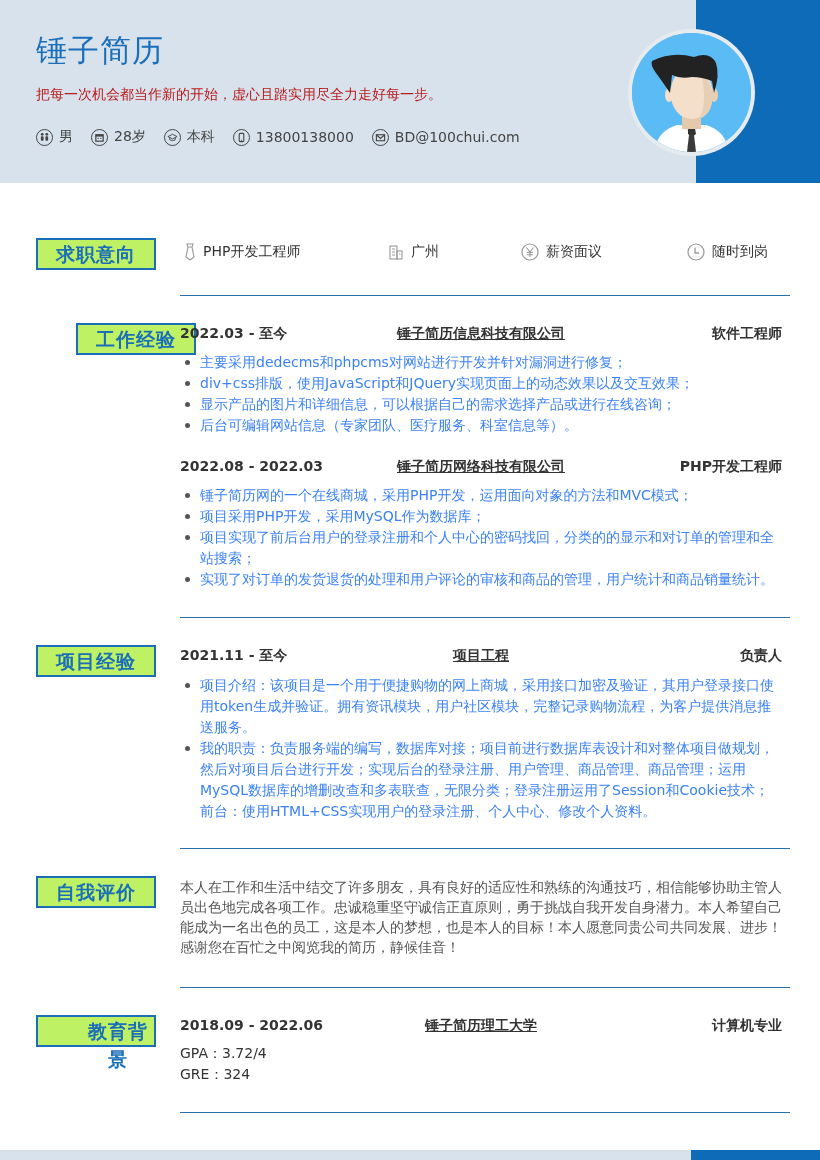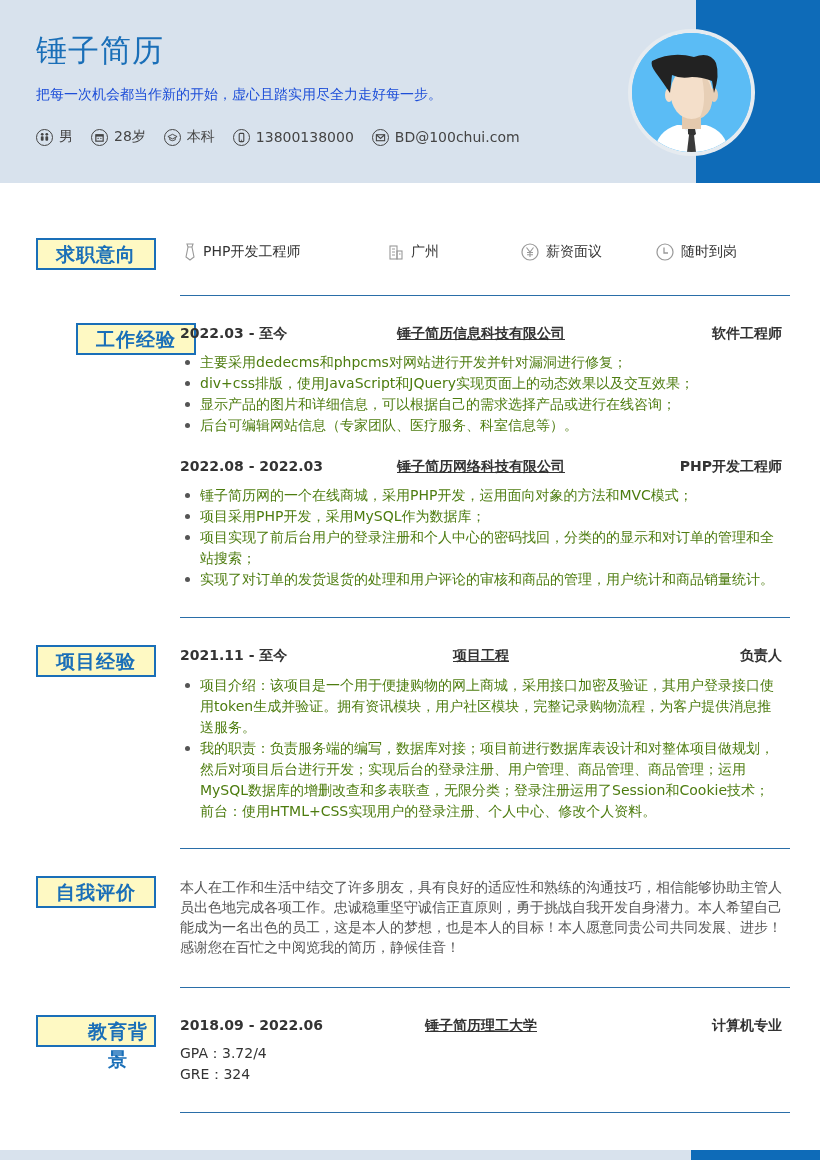--- a/index.html
+++ b/index.html
@@ -2,42 +2,42 @@
 <html><head>
 <meta charset="utf-8">
 <style>
   * { box-sizing: border-box; margin: 0; padding: 0; }
   html, body { width: 820px; height: 1160px; background: #ffffff; overflow: hidden; }
   body { position: relative; font-family: "DejaVu Sans", "Liberation Sans", sans-serif; color: #555; }
 
   .header { position: absolute; left: 0; top: 0; width: 820px; height: 183px; background: #d8e2ed; }
   .header-blue { position: absolute; left: 696px; top: 0; width: 124px; height: 183px; background: #0e6bb8; }
   .name { position: absolute; left: 36px; top: 30px; font-size: 31px; color: #1a6fb8; letter-spacing: 1px; font-weight: normal; }
-  .motto { position: absolute; left: 36px; top: 86px; font-size: 14px; color: #1d4ed8; }
+  .motto { position: absolute; left: 36px; top: 86px; font-size: 14px; color: #b91c1c; }
   .contacts { position: absolute; left: 36px; top: 128px; display: flex; align-items: center; font-size: 14px; color: #444; }
   .contact { display: flex; align-items: center; margin-right: 18px; }
   .contact .ic { width: 17px; height: 17px; border: 1.5px solid #444; border-radius: 50%; display: inline-flex; align-items: center; justify-content: center; margin-right: 6px; font-size: 9px; line-height: 1; color: #444; }
   .contact .ic svg { width: 11px; height: 11px; }
 
   .avatar { position: absolute; left: 628px; top: 29px; width: 127px; height: 127px; border-radius: 50%; background: #e6ebf0; padding: 4px; }
   .avatar-inner { width: 100%; height: 100%; border-radius: 50%; background: #5bbcf5; overflow: hidden; position: relative; }
 
-  .section-title { position: absolute; left: 36px; width: 120px; height: 32px; border: 2px solid #1a6fb8; color: #1a6fb8; font-size: 19px; font-weight: bold; text-align: center; line-height: 28px; letter-spacing: 1px; background: #fef9c3; }
+  .section-title { position: absolute; left: 36px; width: 120px; height: 32px; border: 2px solid #1a6fb8; color: #1a6fb8; font-size: 19px; font-weight: bold; text-align: center; line-height: 28px; letter-spacing: 1px; background: #bef264; }
   .divider { position: absolute; left: 180px; width: 610px; height: 1px; background: #2a6ea8; }
 
   .intent-row { position: absolute; top: 243px; left: 180px; width: 610px; height: 22px; font-size: 14px; color: #333; }
   .intent { position: absolute; top: 0; display: flex; align-items: center; }
   .intent svg { margin-right: 7px; }
 
   .entry-head { position: absolute; left: 180px; width: 602px; height: 20px; font-size: 14px; font-weight: bold; color: #333; }
   .entry-head .date { position: absolute; left: 0; top: 0; }
   .entry-head .org { position: absolute; left: 0; right: 0; top: 0; text-align: center; text-decoration: underline; }
   .entry-head .role { position: absolute; right: 0; top: 0; }
 
-  .bullets { position: absolute; left: 182px; width: 600px; list-style: none; font-size: 14px; color: #4d7c0f; line-height: 21px; }
+  .bullets { position: absolute; left: 182px; width: 600px; list-style: none; font-size: 14px; color: #3b82f6; line-height: 21px; }
   .bullets li { position: relative; padding-left: 18px; }
   .bullets li::before { content: ""; position: absolute; left: 3px; top: 8px; width: 5px; height: 5px; border-radius: 50%; background: #555; }
 
   .para { position: absolute; left: 180px; width: 606px; font-size: 14px; line-height: 20px; color: #555; }
 
   .edu-line { position: absolute; left: 180px; font-size: 14px; color: #333; }
 
   .footer { position: absolute; left: 0; top: 1150px; width: 820px; height: 10px; background: #d8e2ed; }
   .footer-blue { position: absolute; left: 691px; top: 1150px; width: 129px; height: 10px; background: #0e6bb8; }
 </style>
@@ -139,21 +139,21 @@
       </svg>
     <span>广州</span>
   </div>
   <div class="intent" style="left:341px;">
     <svg width="18" height="18" viewBox="0 0 18 18">
         <circle cx="9" cy="9" r="8" fill="none" stroke="#999" stroke-width="1.2"></circle>
         <path d="M5.5 4.5 L9 9 L12.5 4.5 M9 9 L9 14 M6 9.5 L12 9.5 M6 11.8 L12 11.8" fill="none" stroke="#999" stroke-width="1.1"></path>
       </svg>
     <span>薪资面议</span>
   </div>
-  <div class="intent" style="left:476px;">
+  <div class="intent" style="left:507px;">
     <svg width="18" height="18" viewBox="0 0 18 18">
         <circle cx="9" cy="9" r="8" fill="none" stroke="#999" stroke-width="1.2"></circle>
         <path d="M8 4.5 L8 10 L12 10" fill="none" stroke="#999" stroke-width="1.3"></path>
       </svg>
     <span>随时到岗</span>
   </div>
 </div>
 <div class="divider" style="top:295px;"></div>
 
 <div class="section-title" style="top:323px;margin-left:40px;">工作经验</div>

